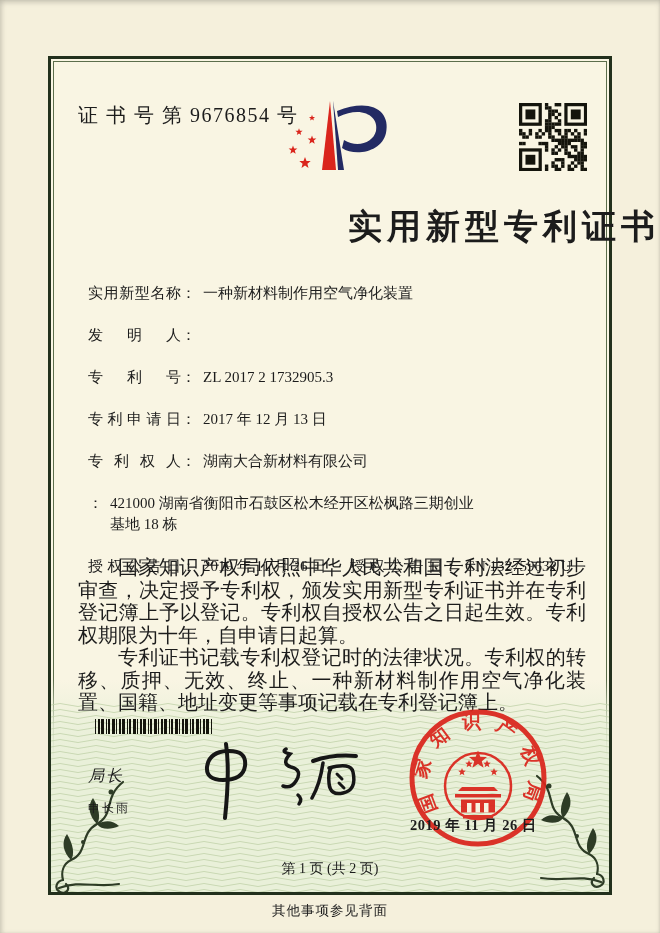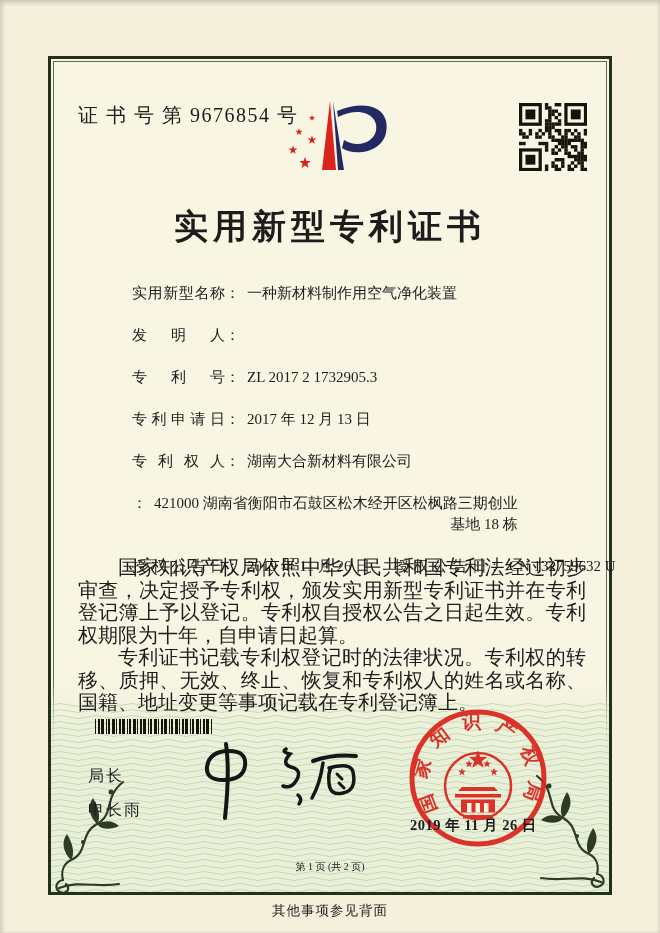--- a/index.html
+++ b/index.html
@@ -14,38 +14,38 @@
   .frame{position:absolute;left:48px;top:56px;width:564px;height:839px;box-sizing:border-box;
          border:3px solid var(--frame);background:var(--paper-in);}
   .frame-inner{position:absolute;inset:2px;border:1px solid var(--frame-in);pointer-events:none;}
   .green-zone{position:absolute;left:51px;top:680px;width:558px;height:212px;
               background:linear-gradient(180deg, rgba(233,240,217,0) 0, rgba(233,240,217,.85) 45px, var(--green) 80px);}
   .green-zone svg{position:absolute;left:0;top:22px;width:100%;height:190px;}
   .abs{position:absolute;}
   .cert-number{left:78px;top:102px;font-size:20px;letter-spacing:1.5px;}
   .logo{left:287px;top:95px;width:112px;height:92px;}
   .qr{left:519px;top:103px;width:68px;height:68px;}
-  .title{left:0;top:204px;width:660px;text-align:center;font-size:34px;font-weight:700;letter-spacing:5px;}
-  .fields{left:88px;top:283px;width:500px;font-size:15px;margin-left:44px;}
+  .title{left:0;top:204px;width:660px;text-align:right;font-size:34px;font-weight:700;letter-spacing:5px;}
+  .fields{left:88px;top:283px;width:500px;font-size:15px;}
   .field-row{display:flex;line-height:21px;margin-bottom:21px;white-space:nowrap;}
   .flabel{display:inline-block;width:93px;text-align:justify;text-align-last:justify;flex:none;}
   .fcolon{flex:none;}
-  .fvalue{margin-left:7px;text-align:right;}
+  .fvalue{margin-left:7px;}
   .grant-row{position:relative;line-height:21px;white-space:nowrap;font-size:15px;}
   .grant-no{position:absolute;left:262px;top:0;}
   .paras{left:78px;top:556px;width:508px;font-size:20px;line-height:22.5px;}
   .paras p{margin:0;text-indent:2em;text-align:justify;}
   .barcode{left:95px;top:719px;width:166px;height:15px;display:flex;align-items:stretch;}
   .barcode div{background:#14140c;}
-  .director-title{left:88px;top:766px;font-size:16px;letter-spacing:2px;font-family:"Liberation Sans","DejaVu Sans",sans-serif;}
-  .director-name{left:88px;top:800px;font-size:16px;letter-spacing:2px;font-family:Liberation Sans, sans-serif;}
+  .director-title{left:88px;top:766px;font-size:16px;letter-spacing:2px;font-family:"Liberation Sans","DejaVu Sans",sans-serif;font-style:italic;}
+  .director-name{left:88px;top:800px;font-size:12px;letter-spacing:2px;font-family:Liberation Sans, sans-serif;}
   .signature{left:193px;top:736px;width:170px;height:95px;}
   .seal{left:406px;top:706px;width:144px;height:144px;}
   .seal-date{left:410px;top:816px;font-size:14.5px;letter-spacing:.5px;font-weight:600;}
-  .page-ind{left:0;top:860px;width:660px;text-align:center;font-size:10px;}
+  .page-ind{left:0;top:860px;width:660px;text-align:center;font-size:14px;}
   .reverse-note{left:0;top:902px;width:660px;text-align:center;font-size:13.5px;letter-spacing:1px;}
   .fl-bl{left:53px;top:780px;width:78px;height:112px;}
   .fl-br{left:529px;top:768px;width:78px;height:124px;transform:scaleX(-1);}
   .fill-red{fill:var(--red);}
   .stroke-red{stroke:var(--red);fill:none;}
   .fill-navy{fill:var(--navy);}
   .flourish path.st{stroke:#2e3c26;stroke-width:2.2;fill:none;stroke-linecap:round;}
   .flourish .lf{fill:#2e3c26;}
   .seal text{font-family:"Liberation Serif","DejaVu Serif",serif;font-weight:700;}
 </style>
@@ -273,21 +273,21 @@
       </div>
       <div class="field-row">
         <span class="fcolon">：</span>
         <span class="fvalue">421000 湖南省衡阳市石鼓区松木经开区松枫路三期创业<br>基地 18 栋</span>
       </div>
       <div class="grant-row"><span><span class="flabel" style="width: 93px; display: inline-block;">授权公告日</span><span>：</span><span style="margin-left: 7px;">2019 年 11 月 26 日</span></span><span class="grant-no"><span class="flabel" style="width: 93px; display: inline-block;">授权公告日</span><span>：</span><span style="margin-left: 7px;">CN 132759632 U</span></span></div>
     </div>
 
   <div class="abs paras">
     <p>国家知识产权局依照中华人民共和国专利法经过初步审查，决定授予专利权，颁发实用新型专利证书并在专利登记簿上予以登记。专利权自授权公告之日起生效。专利权期限为十年，自申请日起算。</p>
-    <p>专利证书记载专利权登记时的法律状况。专利权的转移、质押、无效、终止、恢复和专利权人的姓名或名称、国籍、地址变更等事项记载在专利登记簿上。</p>
+    <p>专利证书记载专利权登记时的法律状况。专利权的转移、质押、无效、终止、一种新材料制作用空气净化装置、国籍、地址变更等事项记载在专利登记簿上。</p>
   </div>
 
   <div class="abs barcode" id="barcode">
       <div style="width: 1px; margin-right: 2px;"></div>
       <div style="width: 2px; margin-right: 1px;"></div>
       <div style="width: 3px; margin-right: 2px;"></div>
       <div style="width: 1px; margin-right: 1px;"></div>
       <div style="width: 2px; margin-right: 2px;"></div>
       <div style="width: 3px; margin-right: 1px;"></div>
       <div style="width: 1px; margin-right: 2px;"></div>

